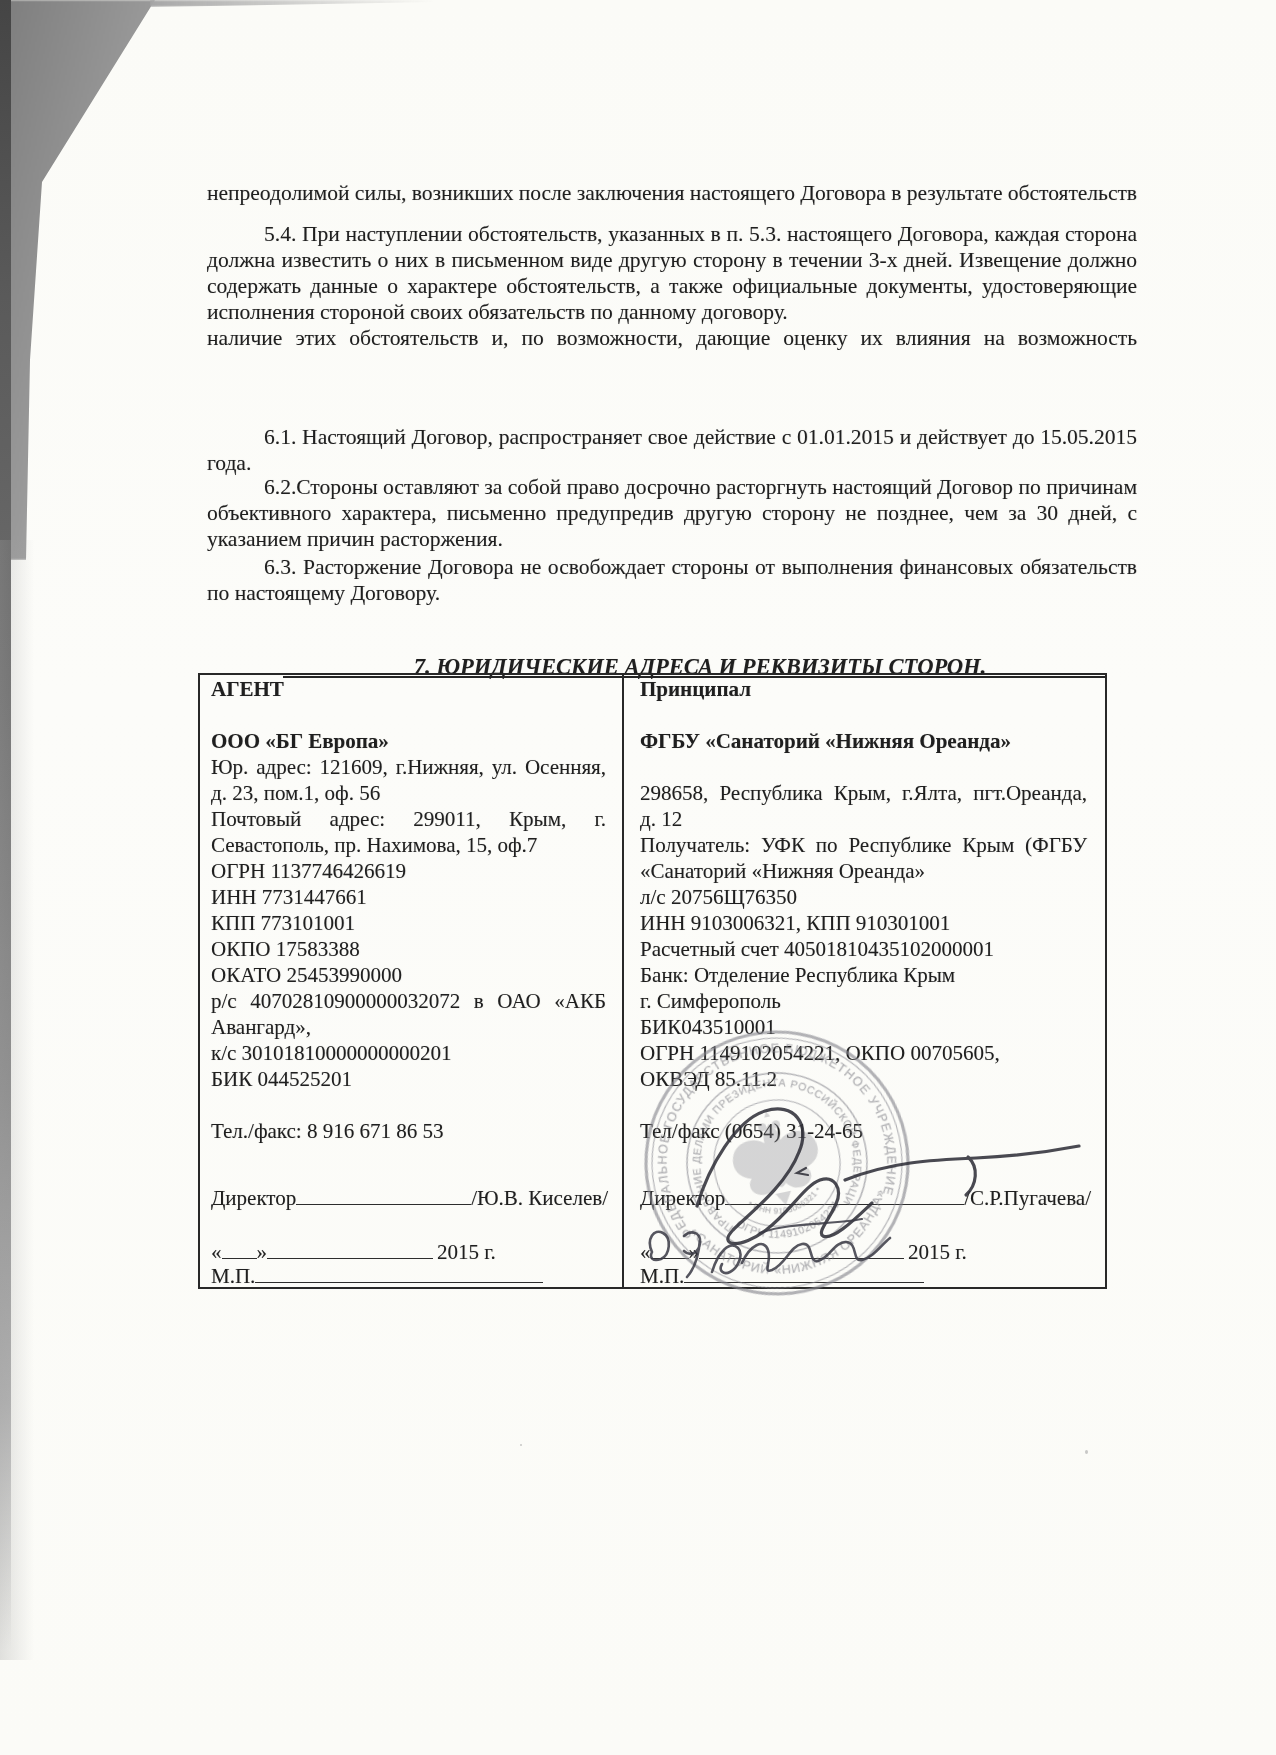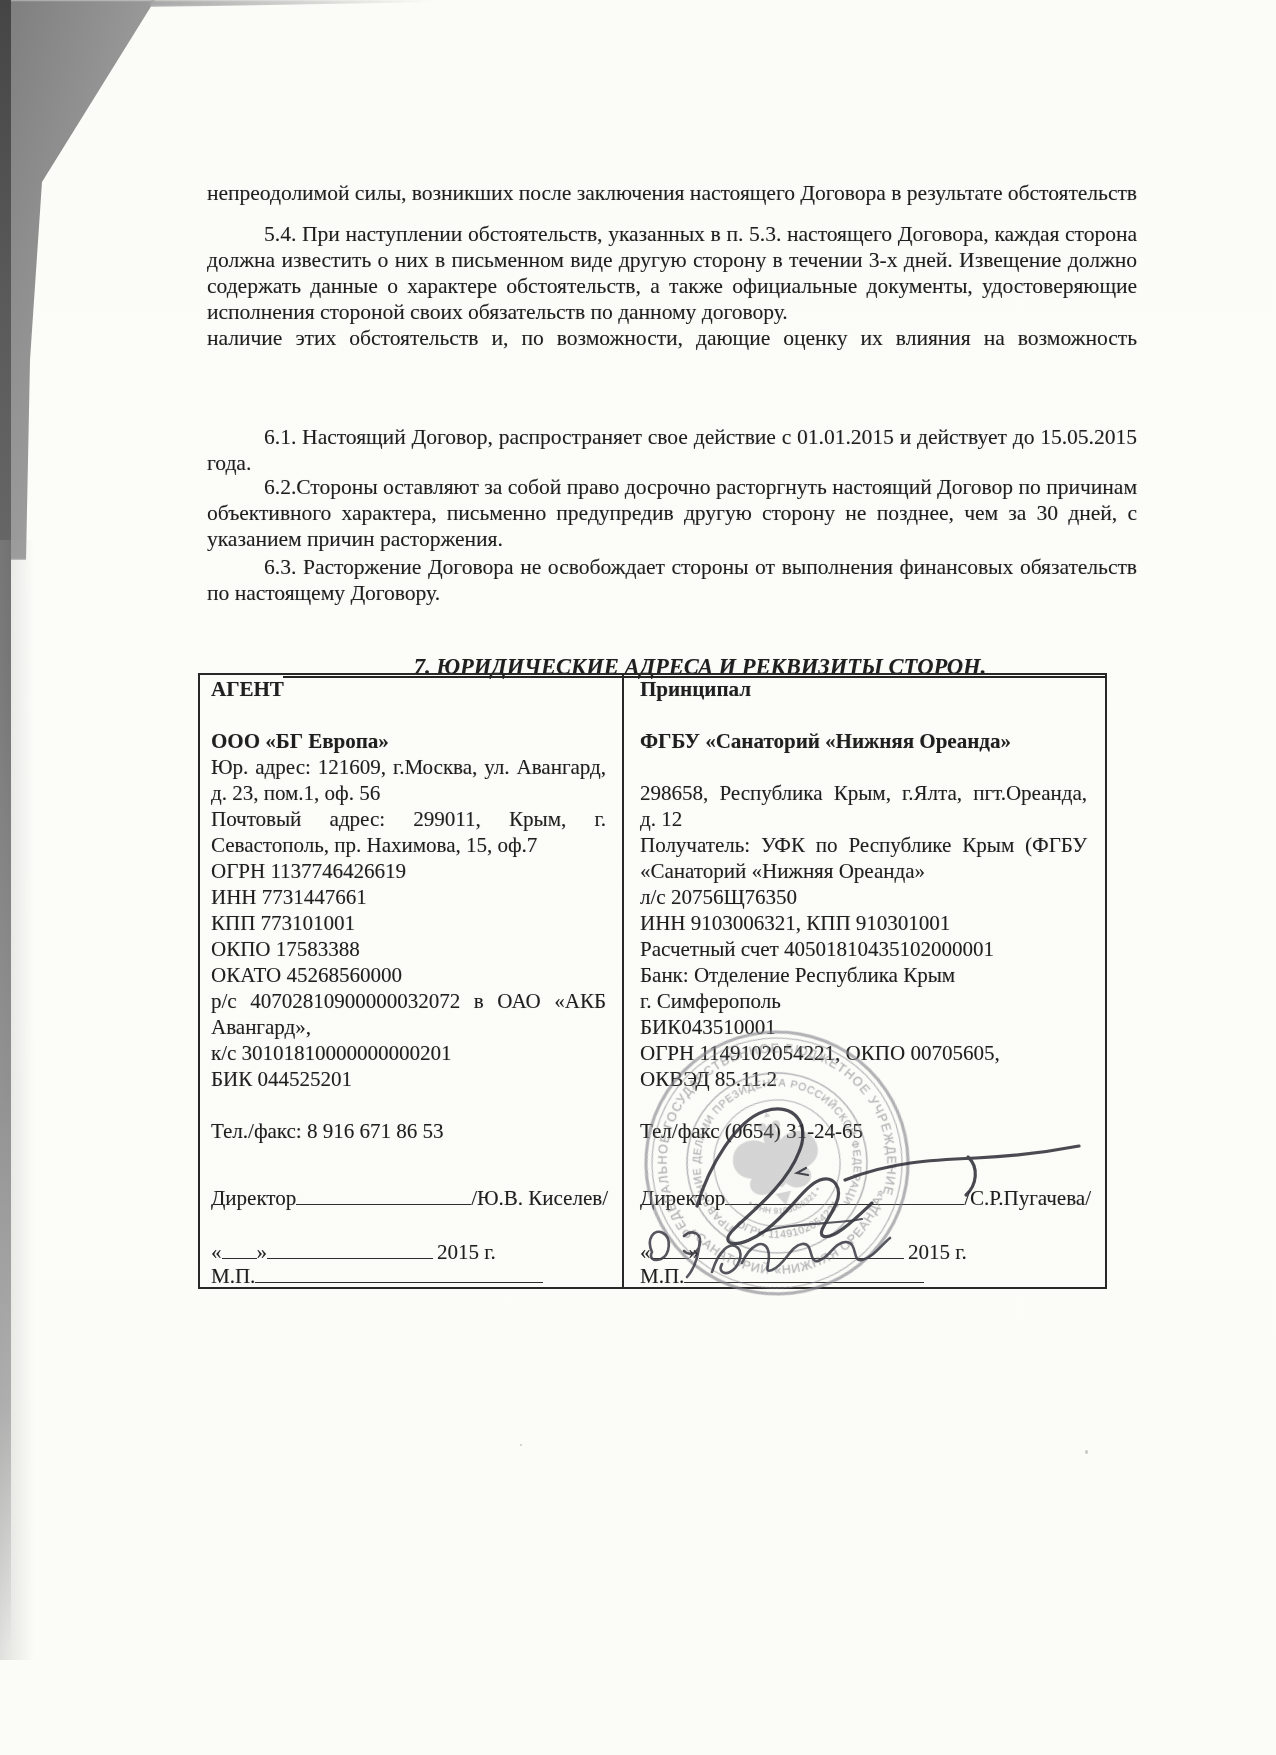--- a/index.html
+++ b/index.html
@@ -100,29 +100,29 @@
   <div class="heading" style="top:654px;">7. ЮРИДИЧЕСКИЕ АДРЕСА И РЕКВИЗИТЫ СТОРОН.</div>
   <div class="h7-underline"></div>
 
   <div class="req-table">
 
     <div class="cell cell-left">
       <div>
           <div class="tline b">АГЕНТ</div>
           <div class="tline">&nbsp;</div>
           <div class="tline b">ООО «БГ Европа»</div>
-          <div class="tline j">Юр. адрес: 121609, г.Москва, ул. Авангард,</div>
+          <div class="tline j">Юр. адрес: 121609, г.Нижняя, ул. Осенняя,</div>
           <div class="tline">д. 23, пом.1, оф. 56</div>
           <div class="tline j">Почтовый адрес: 299011, Крым, г.</div>
           <div class="tline">Севастополь, пр. Нахимова, 15, оф.7</div>
           <div class="tline">ОГРН 1137746426619</div>
           <div class="tline">ИНН 7731447661</div>
           <div class="tline">КПП 773101001</div>
           <div class="tline">ОКПО 17583388</div>
-          <div class="tline">ОКАТО 45268560000</div>
+          <div class="tline">ОКАТО 25453990000</div>
           <div class="tline j">р/с 40702810900000032072 в ОАО «АКБ</div>
           <div class="tline">Авангард»,</div>
           <div class="tline">к/с 30101810000000000201</div>
           <div class="tline">БИК 044525201</div>
           <div class="tline">&nbsp;</div>
           <div class="tline">Тел./факс: 8 916 671 86 53</div>
         </div>
 
       <div class="sigrow row-director">
         <span>Директор</span>

